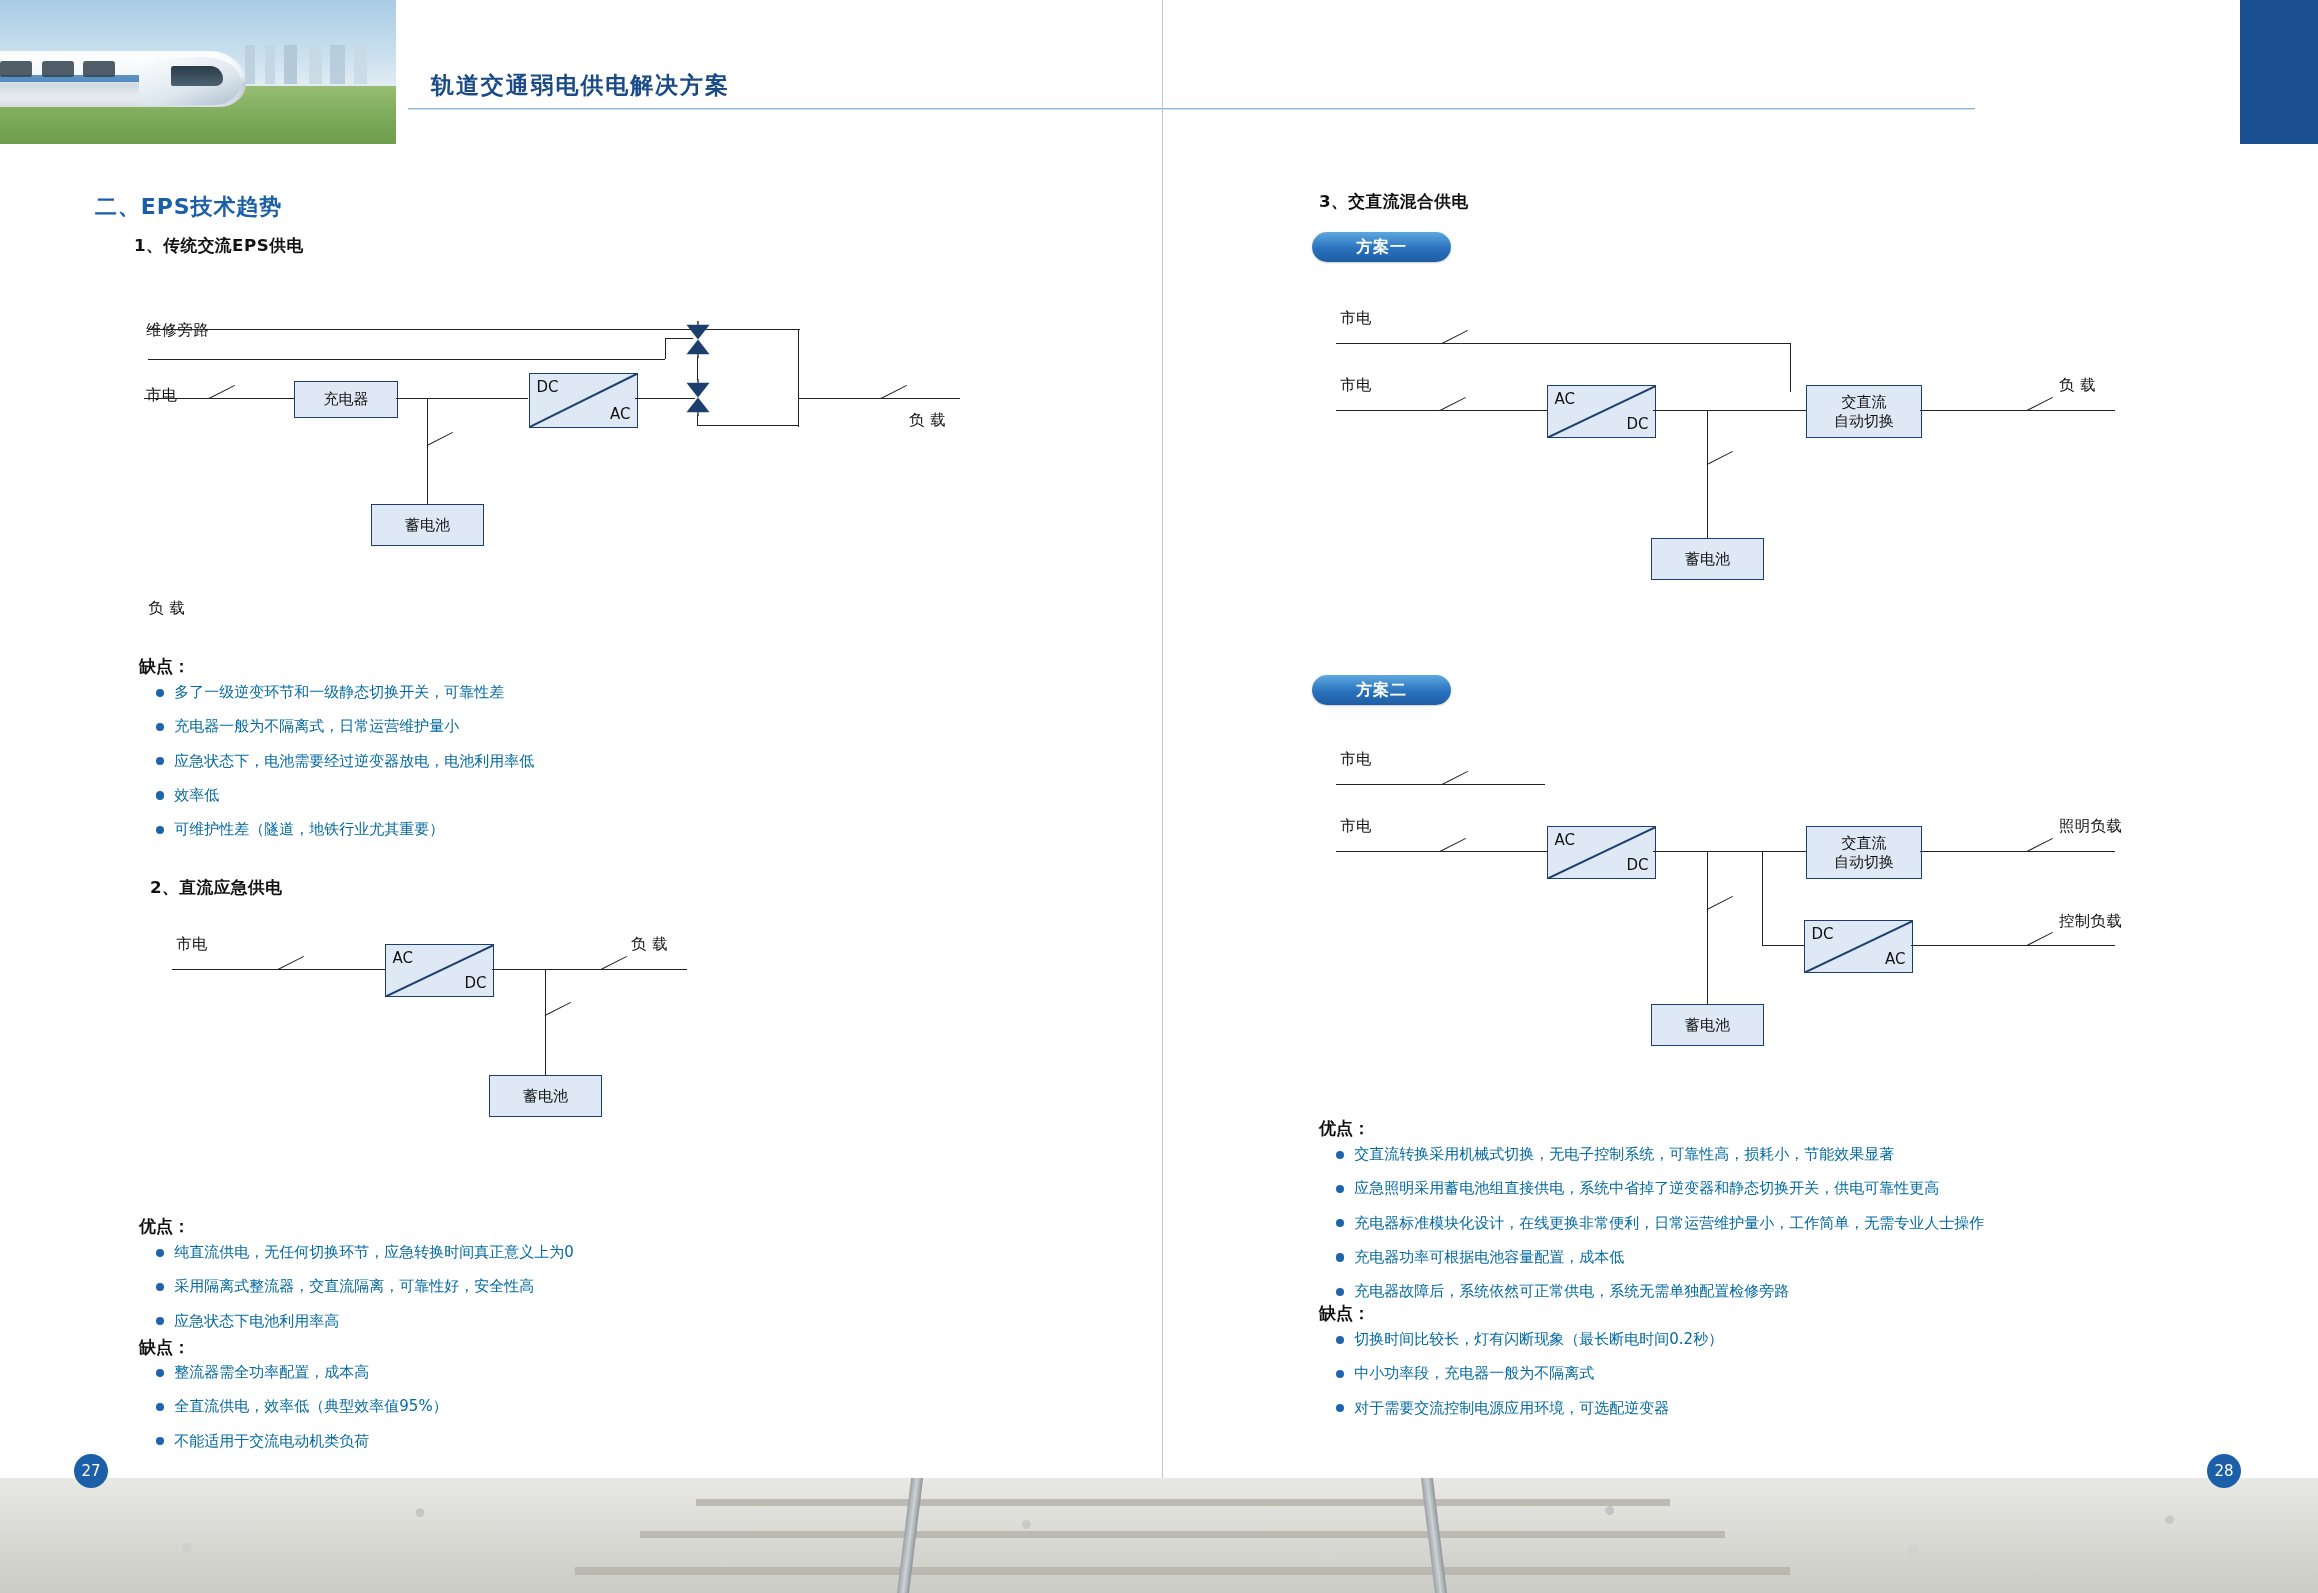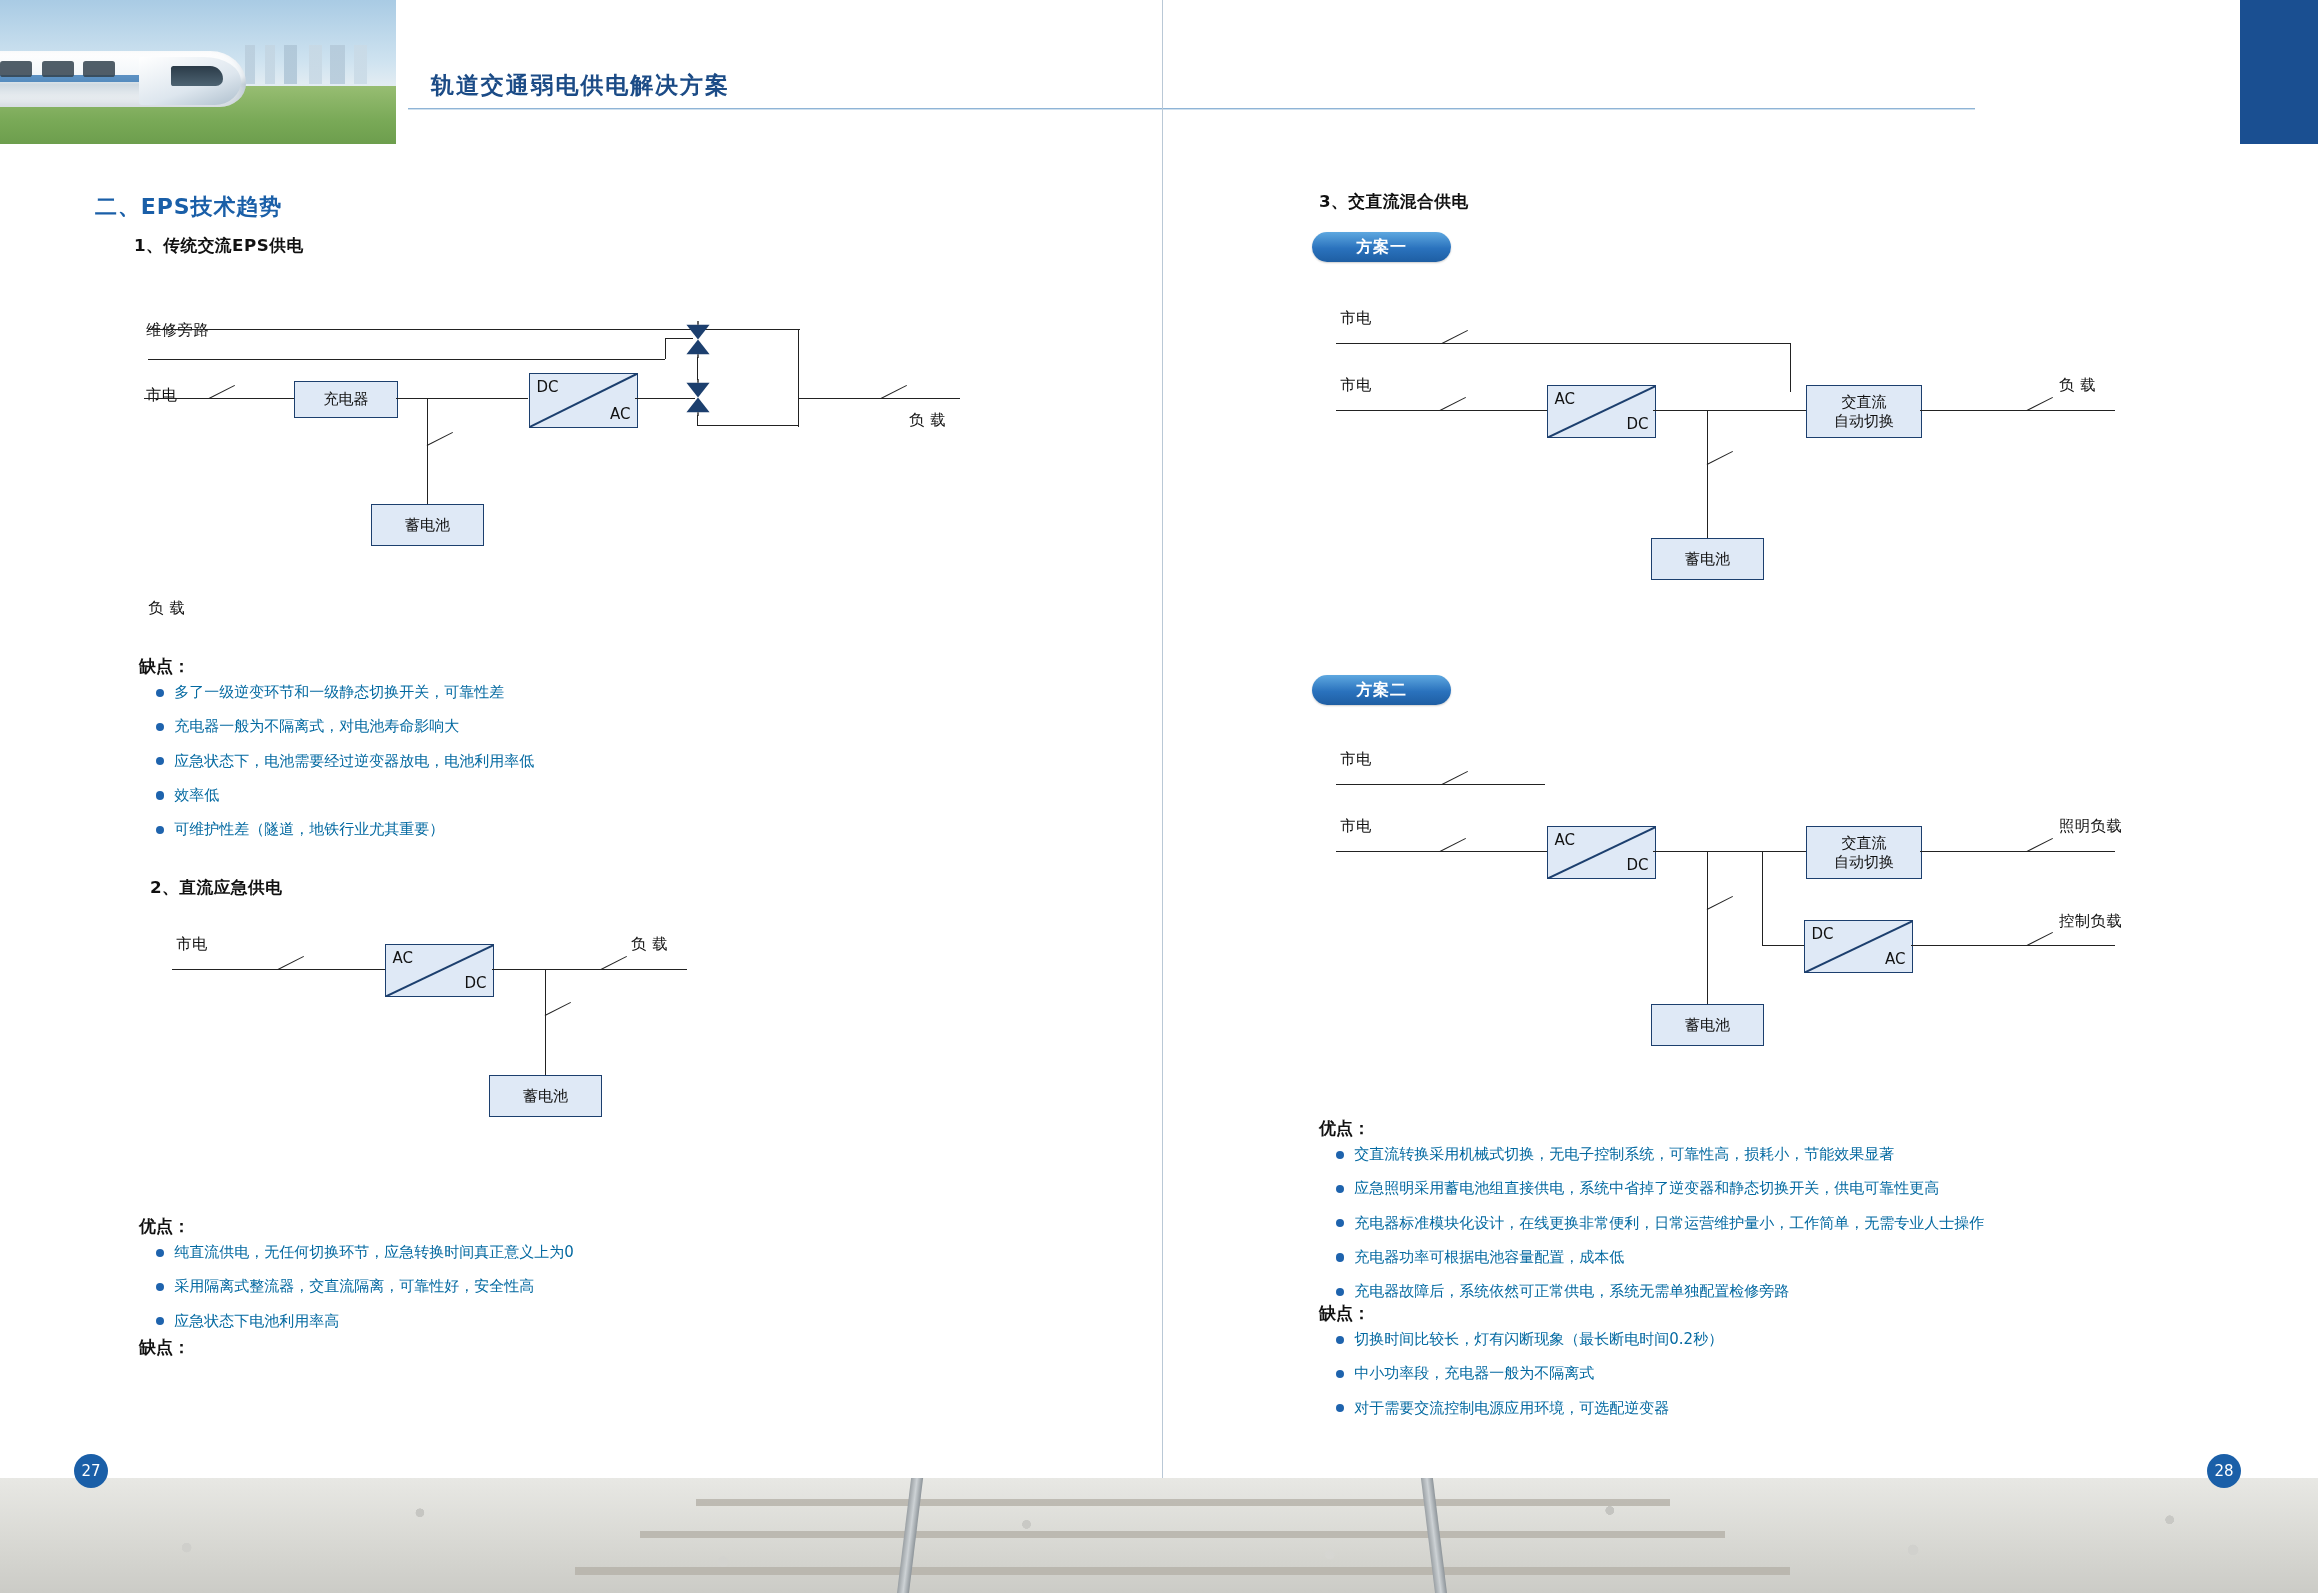--- a/index.html
+++ b/index.html
@@ -194,21 +194,21 @@
     <div class="lbl" style="left:770px;top:132px;">负 载</div>
 
     <div class="wire v" style="left:288px;top:120px;height:107px;"></div>
     <div class="sw" style="left:288px;top:167px;"></div>
     <div class="box" style="left:232px;top:226px;width:111px;height:40px;">蓄电池</div>
   </div>
 
   <div class="blk-title" style="left:139px;top:655px;">缺点：</div>
   <div class="bullets" style="left:153px;top:682px;">
     <div class="bul">多了一级逆变环节和一级静态切换开关，可靠性差</div>
-    <div class="bul">充电器一般为不隔离式，对电池寿命影响大</div>
+    <div class="bul">充电器一般为不隔离式，日常运营维护量小</div>
     <div class="bul">应急状态下，电池需要经过逆变器放电，电池利用率低</div>
     <div class="bul">效率低</div>
     <div class="bul">可维护性差（隧道，地铁行业尤其重要）</div>
   </div>
 
   <div class="sub-title" style="left:150px;top:876px;">2、直流应急供电</div>
 
   <div class="dgm" style="left:167px;top:920px;width:649px;height:278px;">
     <div class="lbl" style="left:9.3px;top:14px;">市电</div>
     <div class="wire h" style="left:4.6px;top:49px;width:213px;"></div>
@@ -232,20 +232,25 @@
   </div>
 
   <div class="blk-title" style="left:139px;top:1215px;">优点：</div>
   <div class="bullets" style="left:153px;top:1242px;">
     <div class="bul">纯直流供电，无任何切换环节，应急转换时间真正意义上为0</div>
     <div class="bul">采用隔离式整流器，交直流隔离，可靠性好，安全性高</div>
     <div class="bul">应急状态下电池利用率高</div>
   </div>
 
   <div class="blk-title" style="left:139px;top:1336px;">缺点：</div>
+  <div class="bullets" style="left:153px;top:1362px;">
+    <div class="bul">整流器需全功率配置，成本高</div>
+    <div class="bul">全直流供电，效率低（典型效率值95%）</div>
+    <div class="bul">不能适用于交流电动机类负荷</div>
+  </div>
 
   <div class="sub-title" style="left:1319px;top:190px;">3、交直流混合供电</div>
 
   <div class="pill" style="left:1312px;top:232px;">方案一</div>
 
   <div class="dgm" style="left:1331px;top:292px;width:881px;height:325px;">
     <div class="lbl" style="left:9.3px;top:16px;">市电</div>
     <div class="wire h" style="left:4.6px;top:51px;width:209px;"></div>
     <div class="sw" style="left:111px;top:51px;"></div>
     <div class="wire h" style="left:212px;top:51px;width:248px;"></div>

